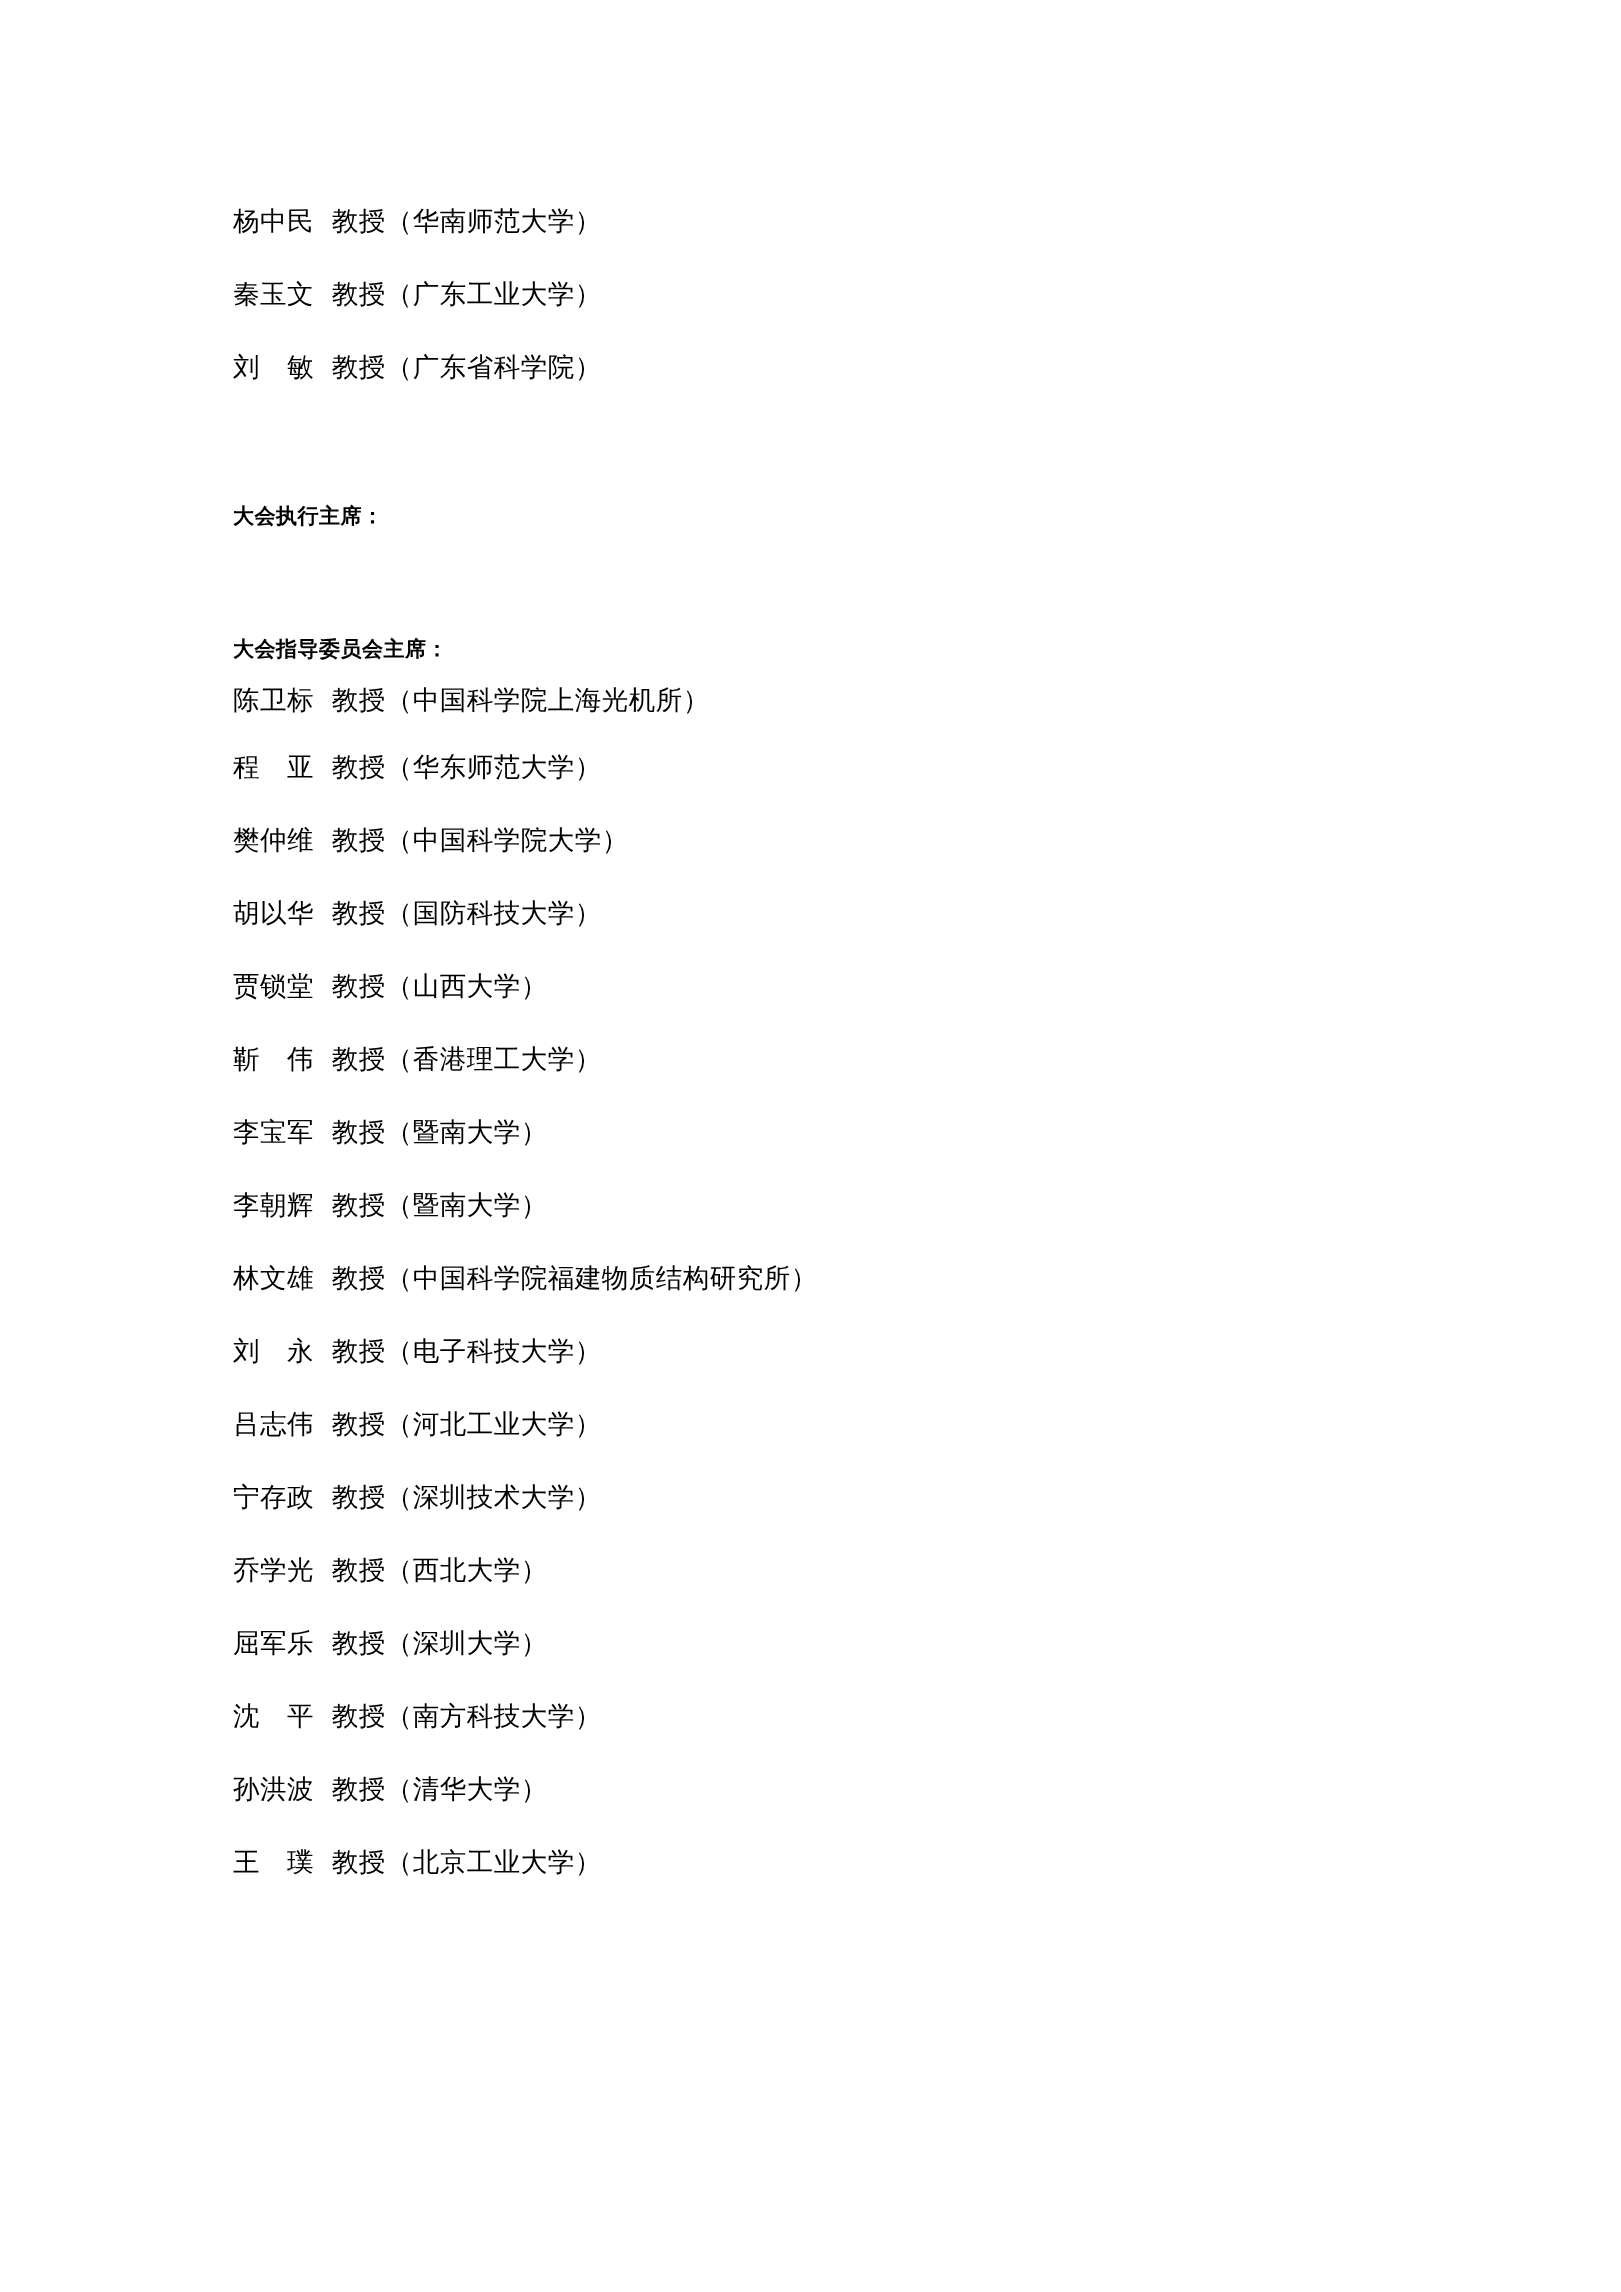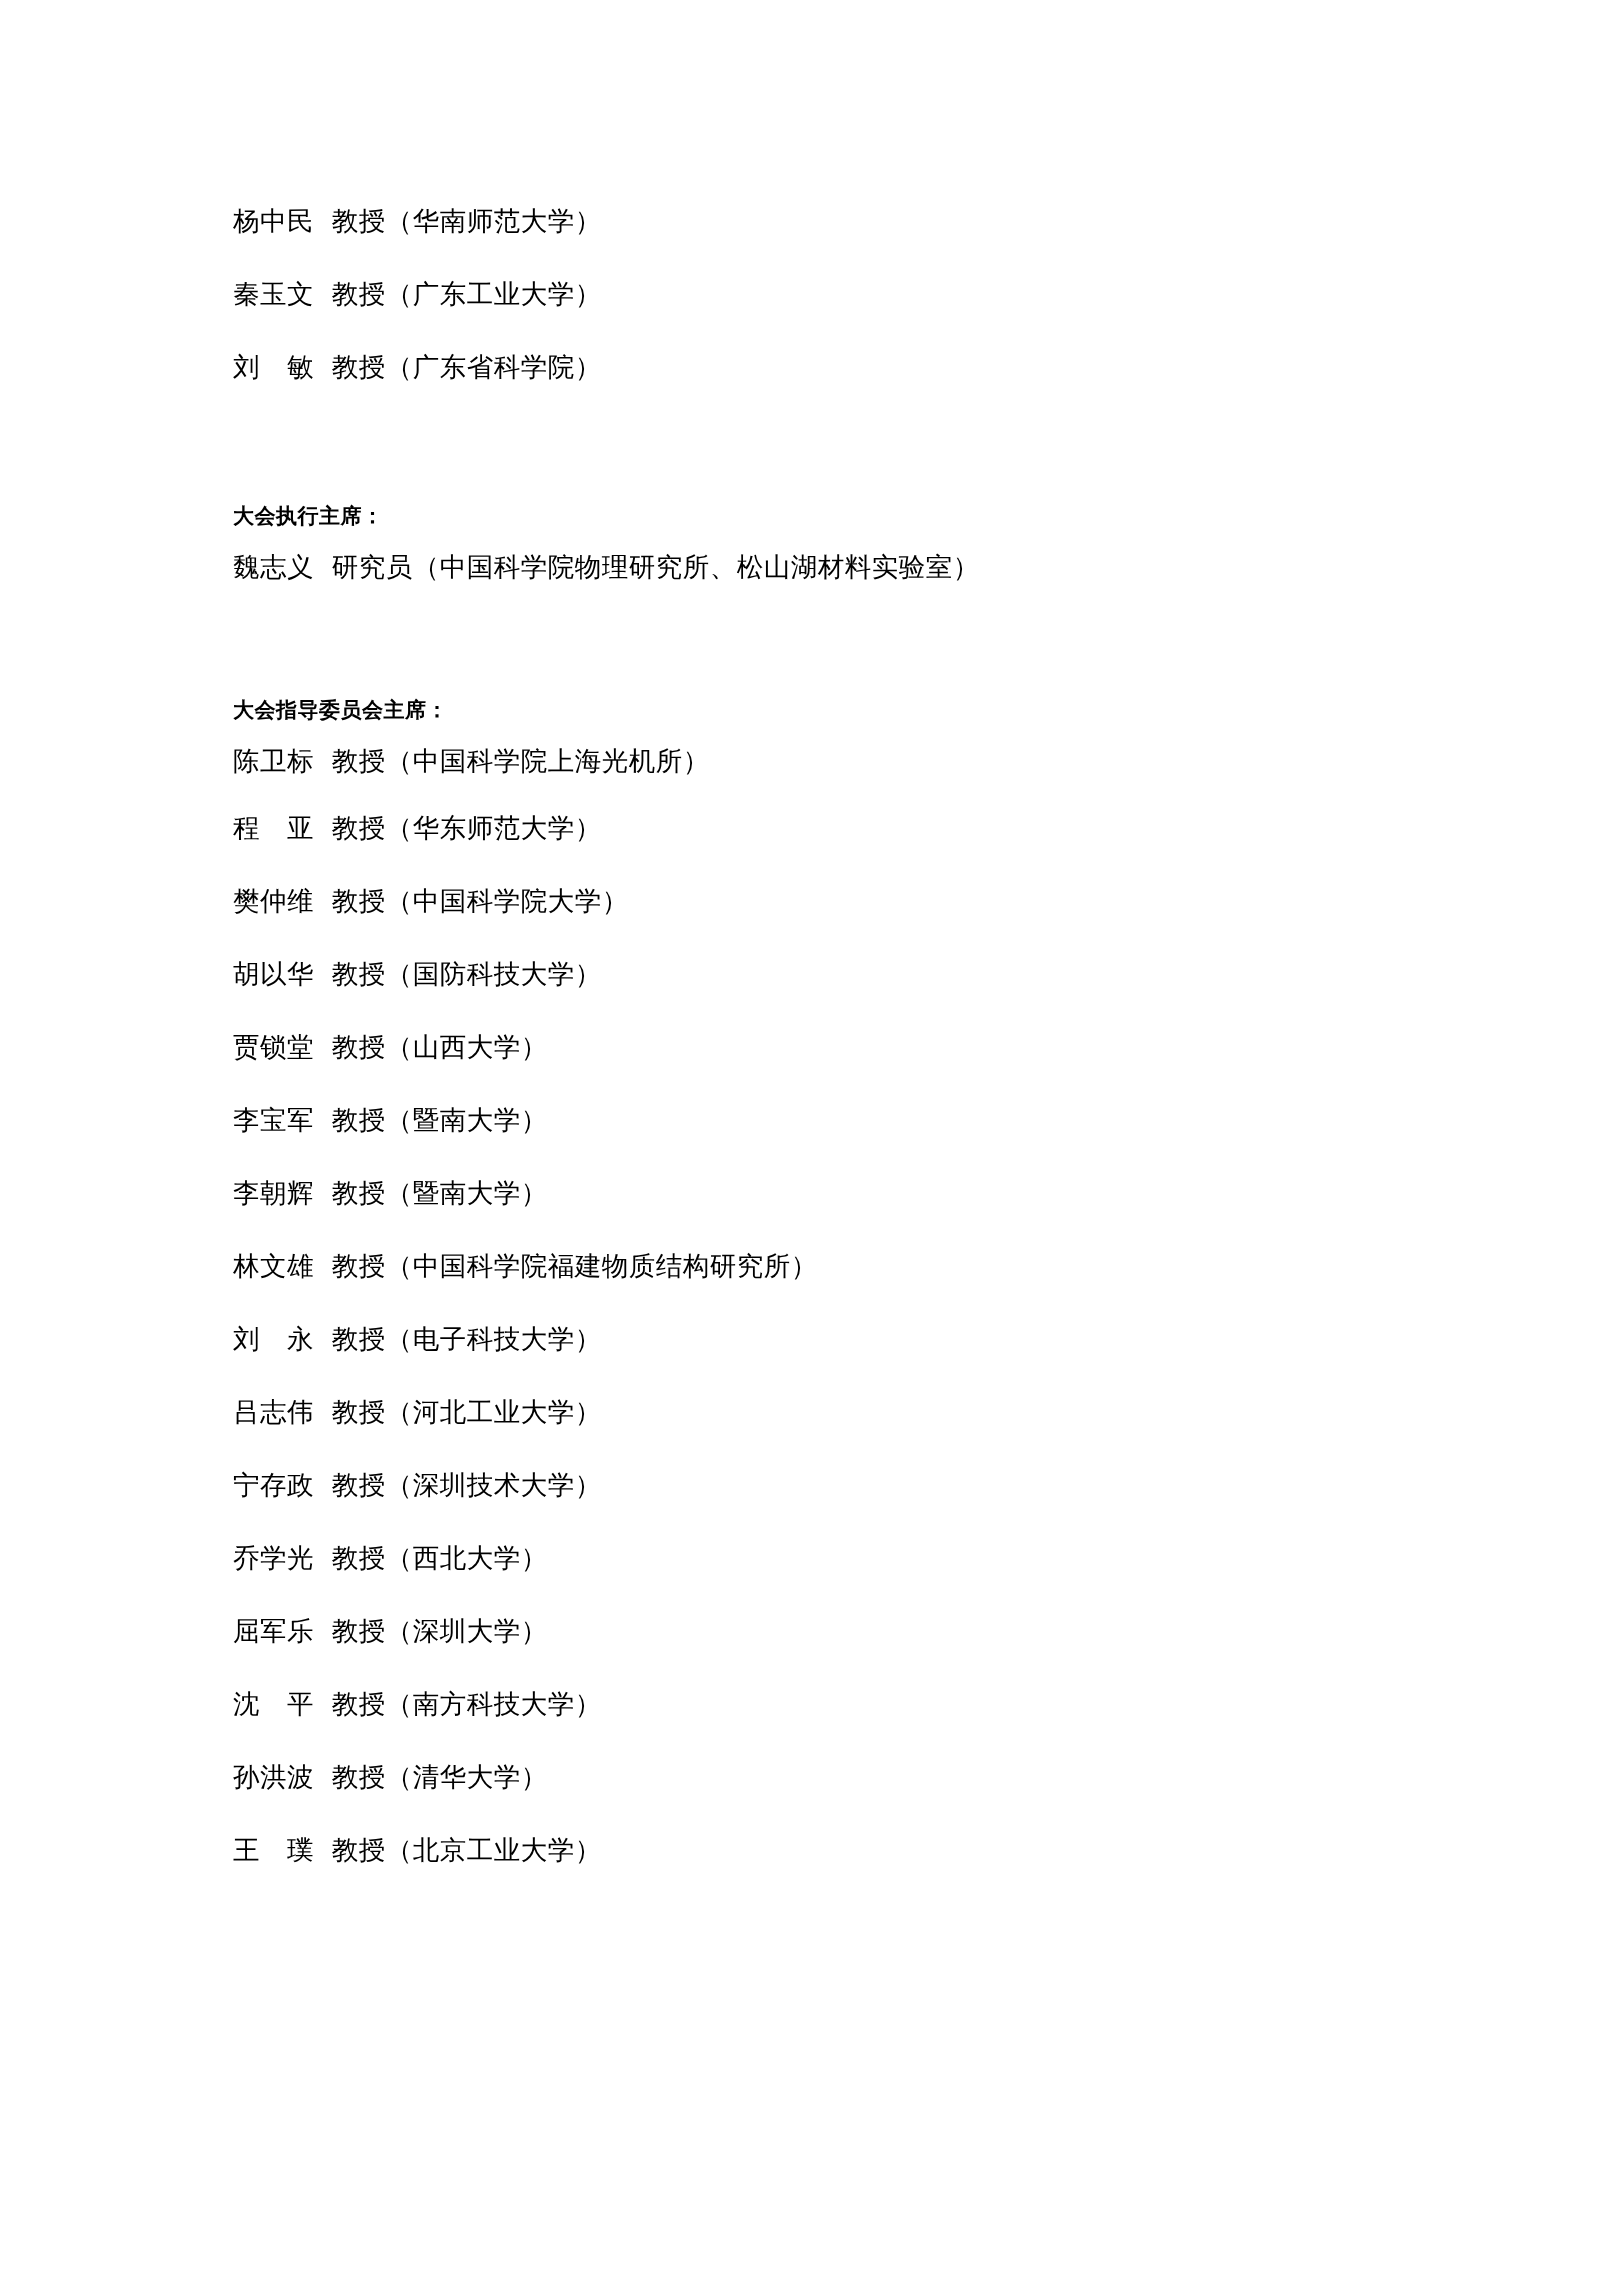--- a/index.html
+++ b/index.html
@@ -67,32 +67,32 @@
     <div class="block">
       <div class="line">杨中民  教授（华南师范大学）</div>
       <div class="line">秦玉文  教授（广东工业大学）</div>
       <div class="line">刘　敏  教授（广东省科学院）</div>
     </div>
 
     <div class="gap-after-group"></div>
 
     <div class="block">
       <div class="heading">大会执行主席：</div>
-      <div class="line first-line-after-heading">魏志义  研究员（中国科学院物理研究所、松山湖材料实验室）</div>
     </div>
 
     <div class="gap-after-group"></div>
 
     <div class="block">
       <div class="heading">大会指导委员会主席：</div>
       <div class="line first-line-after-heading">陈卫标  教授（中国科学院上海光机所）</div>
       <div class="line">程　亚  教授（华东师范大学）</div>
       <div class="line">樊仲维  教授（中国科学院大学）</div>
       <div class="line">胡以华  教授（国防科技大学）</div>
       <div class="line">贾锁堂  教授（山西大学）</div>
+      <div class="line">靳　伟  教授（香港理工大学）</div>
       <div class="line">李宝军  教授（暨南大学）</div>
       <div class="line">李朝辉  教授（暨南大学）</div>
       <div class="line">林文雄  教授（中国科学院福建物质结构研究所）</div>
       <div class="line">刘　永  教授（电子科技大学）</div>
       <div class="line">吕志伟  教授（河北工业大学）</div>
       <div class="line">宁存政  教授（深圳技术大学）</div>
       <div class="line">乔学光  教授（西北大学）</div>
       <div class="line">屈军乐  教授（深圳大学）</div>
       <div class="line">沈　平  教授（南方科技大学）</div>
       <div class="line">孙洪波  教授（清华大学）</div>

